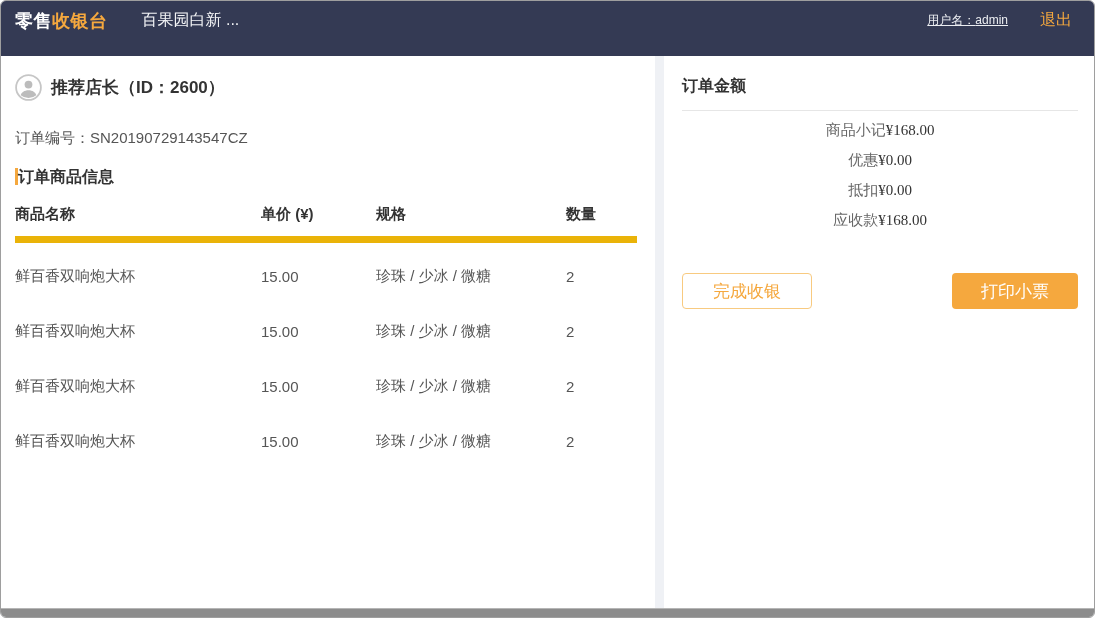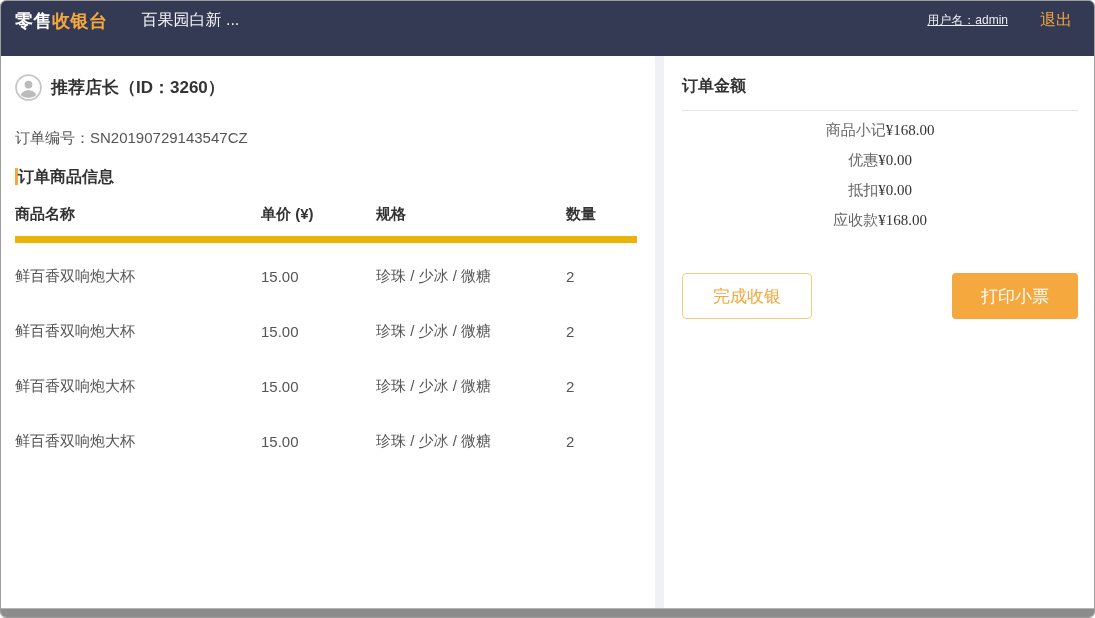--- a/index.html
+++ b/index.html
@@ -100,21 +100,21 @@
     font-family: Liberation Serif, serif;
   }
   .summary-label { font-size: 15px; color: #666; }
   .summary-value { font-size: 15px; color: #333; }
 
   .btn-row {
     margin-top: 38px;
     display: flex; justify-content: space-between; align-items: center;
   }
   .btn {
-    height: 46px;
+    height: 36px;
     border-radius: 4px;
     font-size: 17px;
     font-family: Liberation Mono, monospace;
     cursor: pointer;
     display: inline-flex; align-items: center; justify-content: center;
   }
   .btn-outline {
     width: 130px;
     background: #ffffff;
     border: 1px solid var(--accent-light, #f8ca80);
@@ -155,21 +155,21 @@
 
     <div class="panel left-panel">
       <div class="customer-row">
         <span class="avatar">
           <svg width="27" height="27" viewBox="0 0 27 27">
             <circle cx="13.5" cy="13.5" r="12.4" fill="#ffffff" stroke="#c6c6c6" stroke-width="1.8"></circle>
             <circle cx="13.5" cy="10.6" r="3.9" fill="#bcbcbc"></circle>
             <path d="M13.5 16.2c-4.1 0-7.2 2.2-7.8 5a12.4 12.4 0 0 0 15.6 0c-.6-2.8-3.7-5-7.8-5z" fill="#bcbcbc"></path>
           </svg>
         </span>
-        <span class="customer-title">推荐店长（ID：3260）</span>
+        <span class="customer-title">推荐店长（ID：2600）</span>
       </div>
 
       <div class="order-no">
         <span>订单编号：</span><span>SN20190729143547CZ</span>
       </div>
 
       <div class="section-title">订单商品信息</div>
 
       <div class="items-table">
         <div class="t-head">

